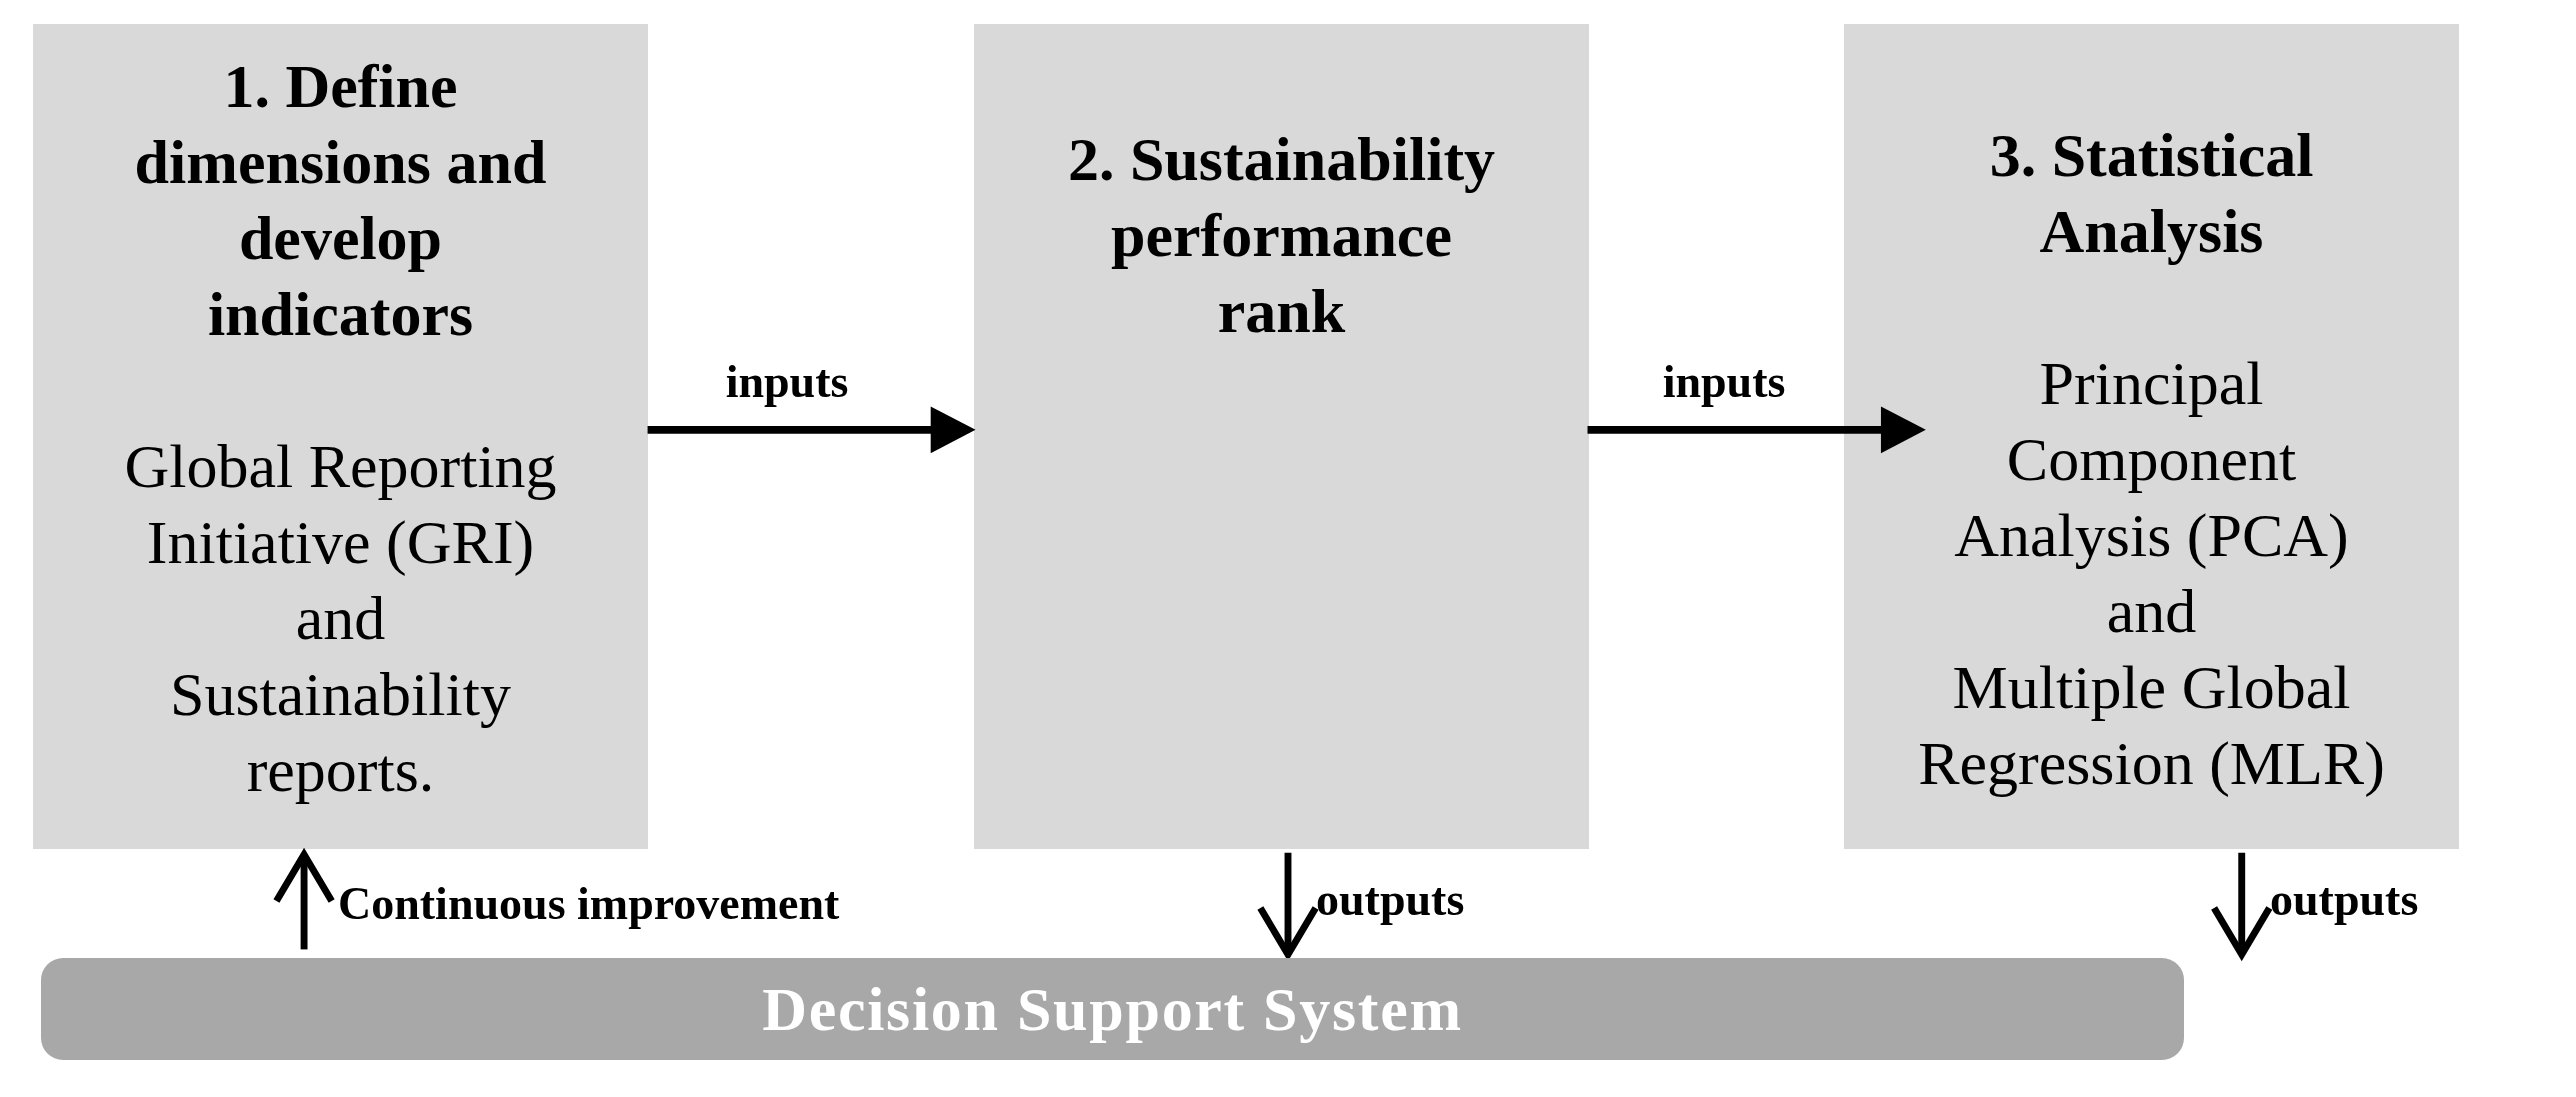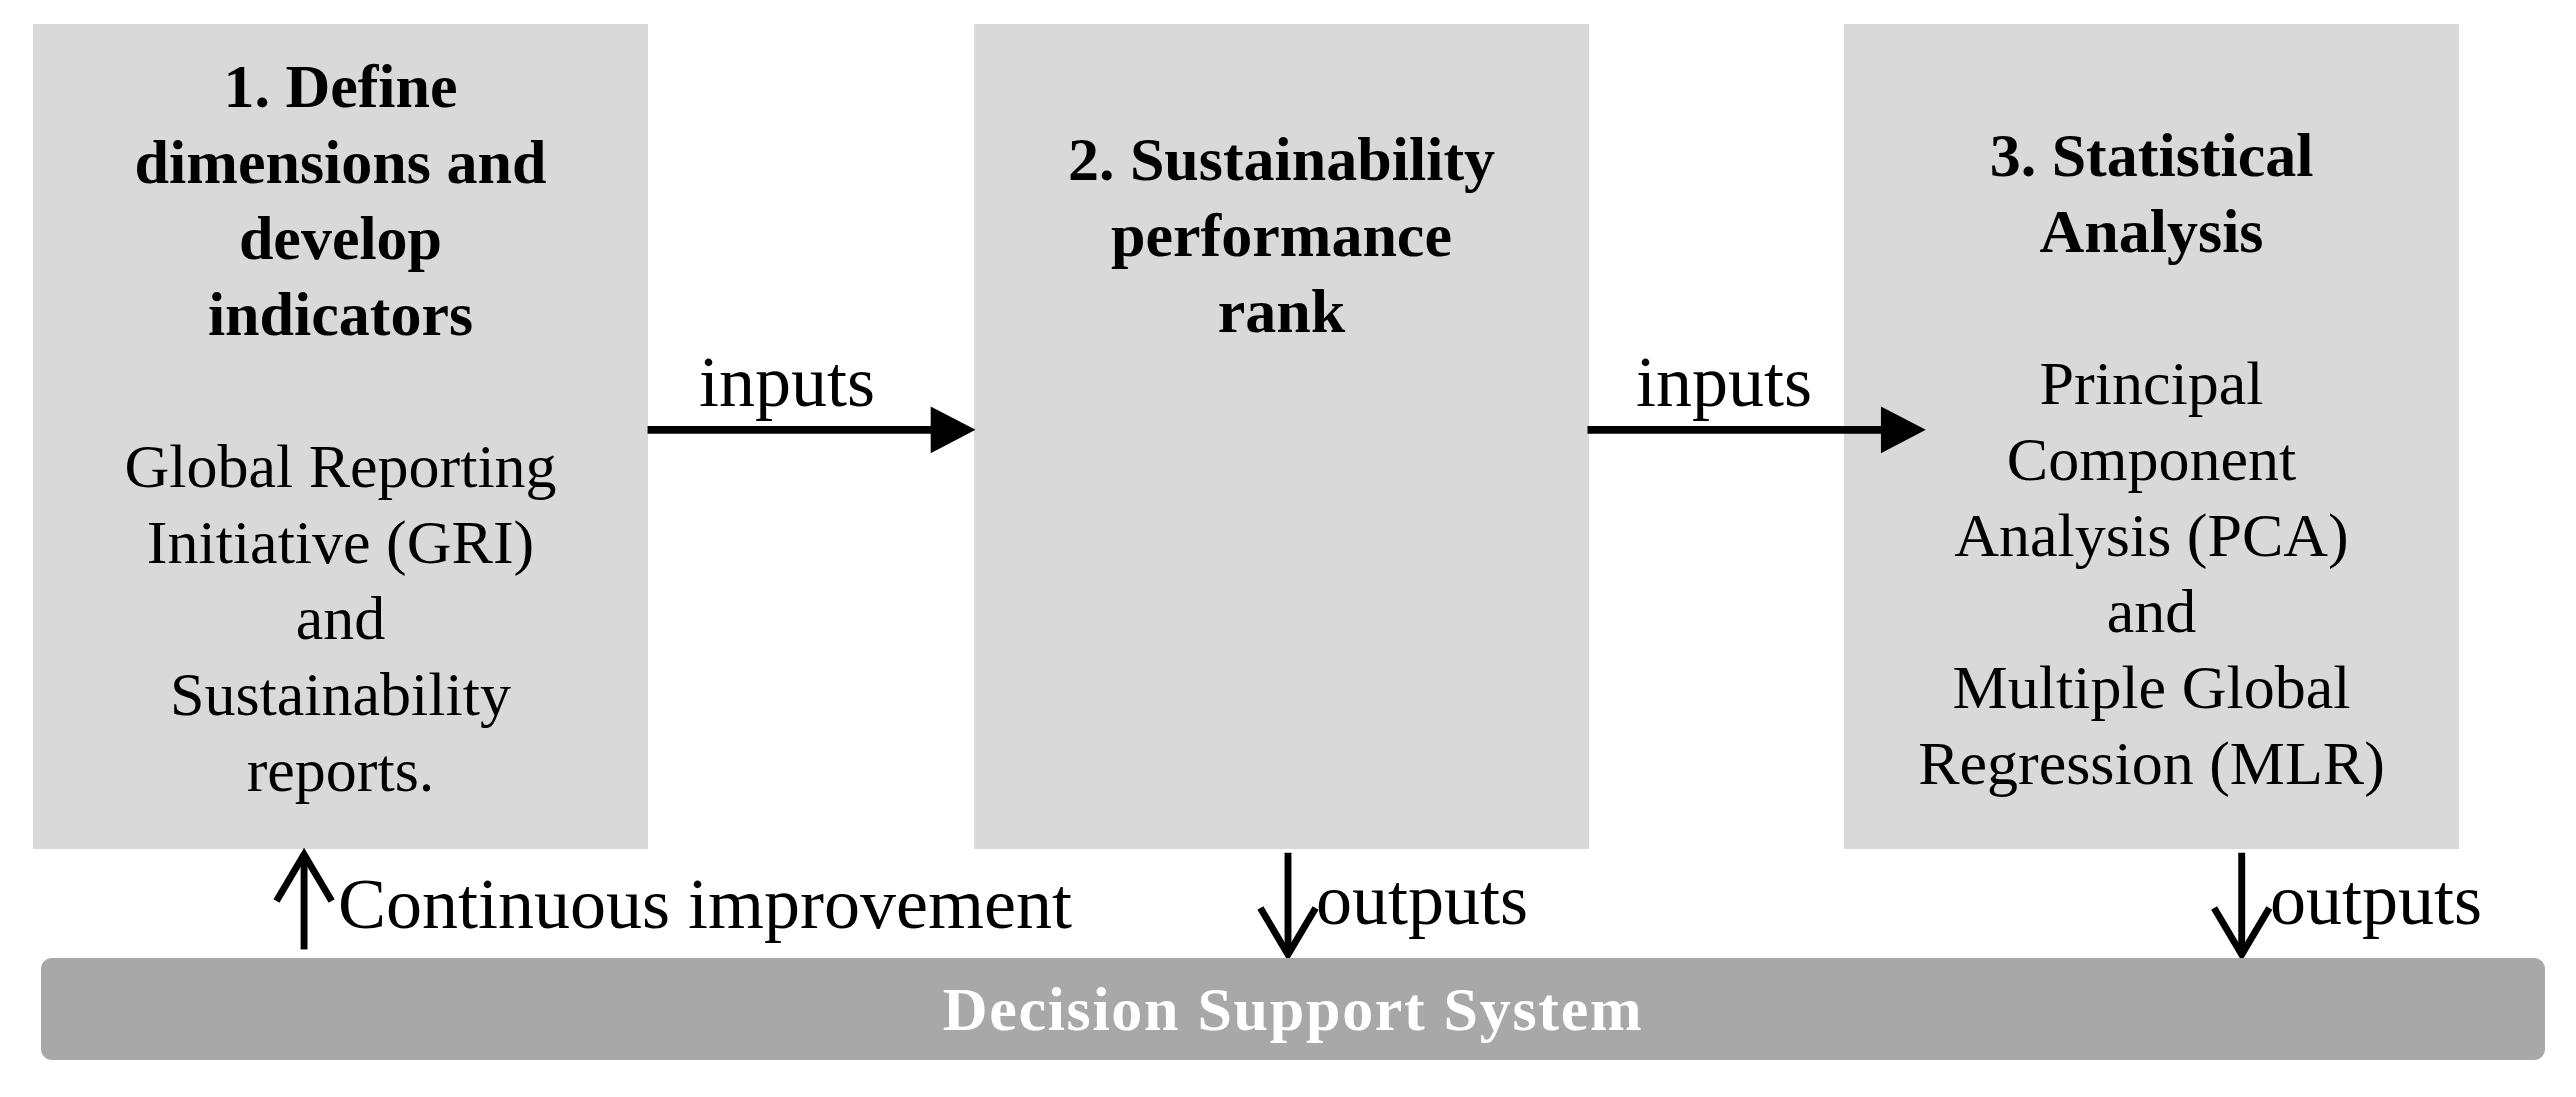--- a/index.html
+++ b/index.html
@@ -35,46 +35,47 @@
   .step-box .title {
     font-weight: 700;
     margin-bottom: 76px;
   }
   #box1 { left: 33px;  padding-top: 24px; }
   #box2 { left: 974px; padding-top: 97px; }
   #box3 { left: 1844px; padding-top: 93px; }
 
   .flow-label {
     position: absolute;
-    font-size: 72px;
+    font-size: 46px;
     line-height: 60px;
     white-space: nowrap;
+    font-weight: bold;
   }
   .center-x { transform: translateX(-50%); }
 
   .arrows {
     position: absolute;
     left: 0; top: 0;
     width: 2576px;
     height: 1097px;
     pointer-events: none;
   }
   .arrows line, .arrows polyline {
     stroke: var(--arrow, #000000);
     fill: none;
   }
   .arrows polygon { fill: var(--arrow, #000000); stroke: none; }
 
   .dss-bar {
     position: absolute;
     left: 41px;
     top: 958px;
-    width: 2504px;
+    width: 2143px;
     height: 102px;
-    border-radius: 11px;
+    border-radius: 22px;
     background: var(--bar-fill, #a8a8a8);
     display: flex;
     align-items: center;
     justify-content: center;
   }
   .dss-bar span {
     color: var(--bar-text, #ffffff);
     font-size: 62px;
     font-weight: 700;
     letter-spacing: 1.7px;

